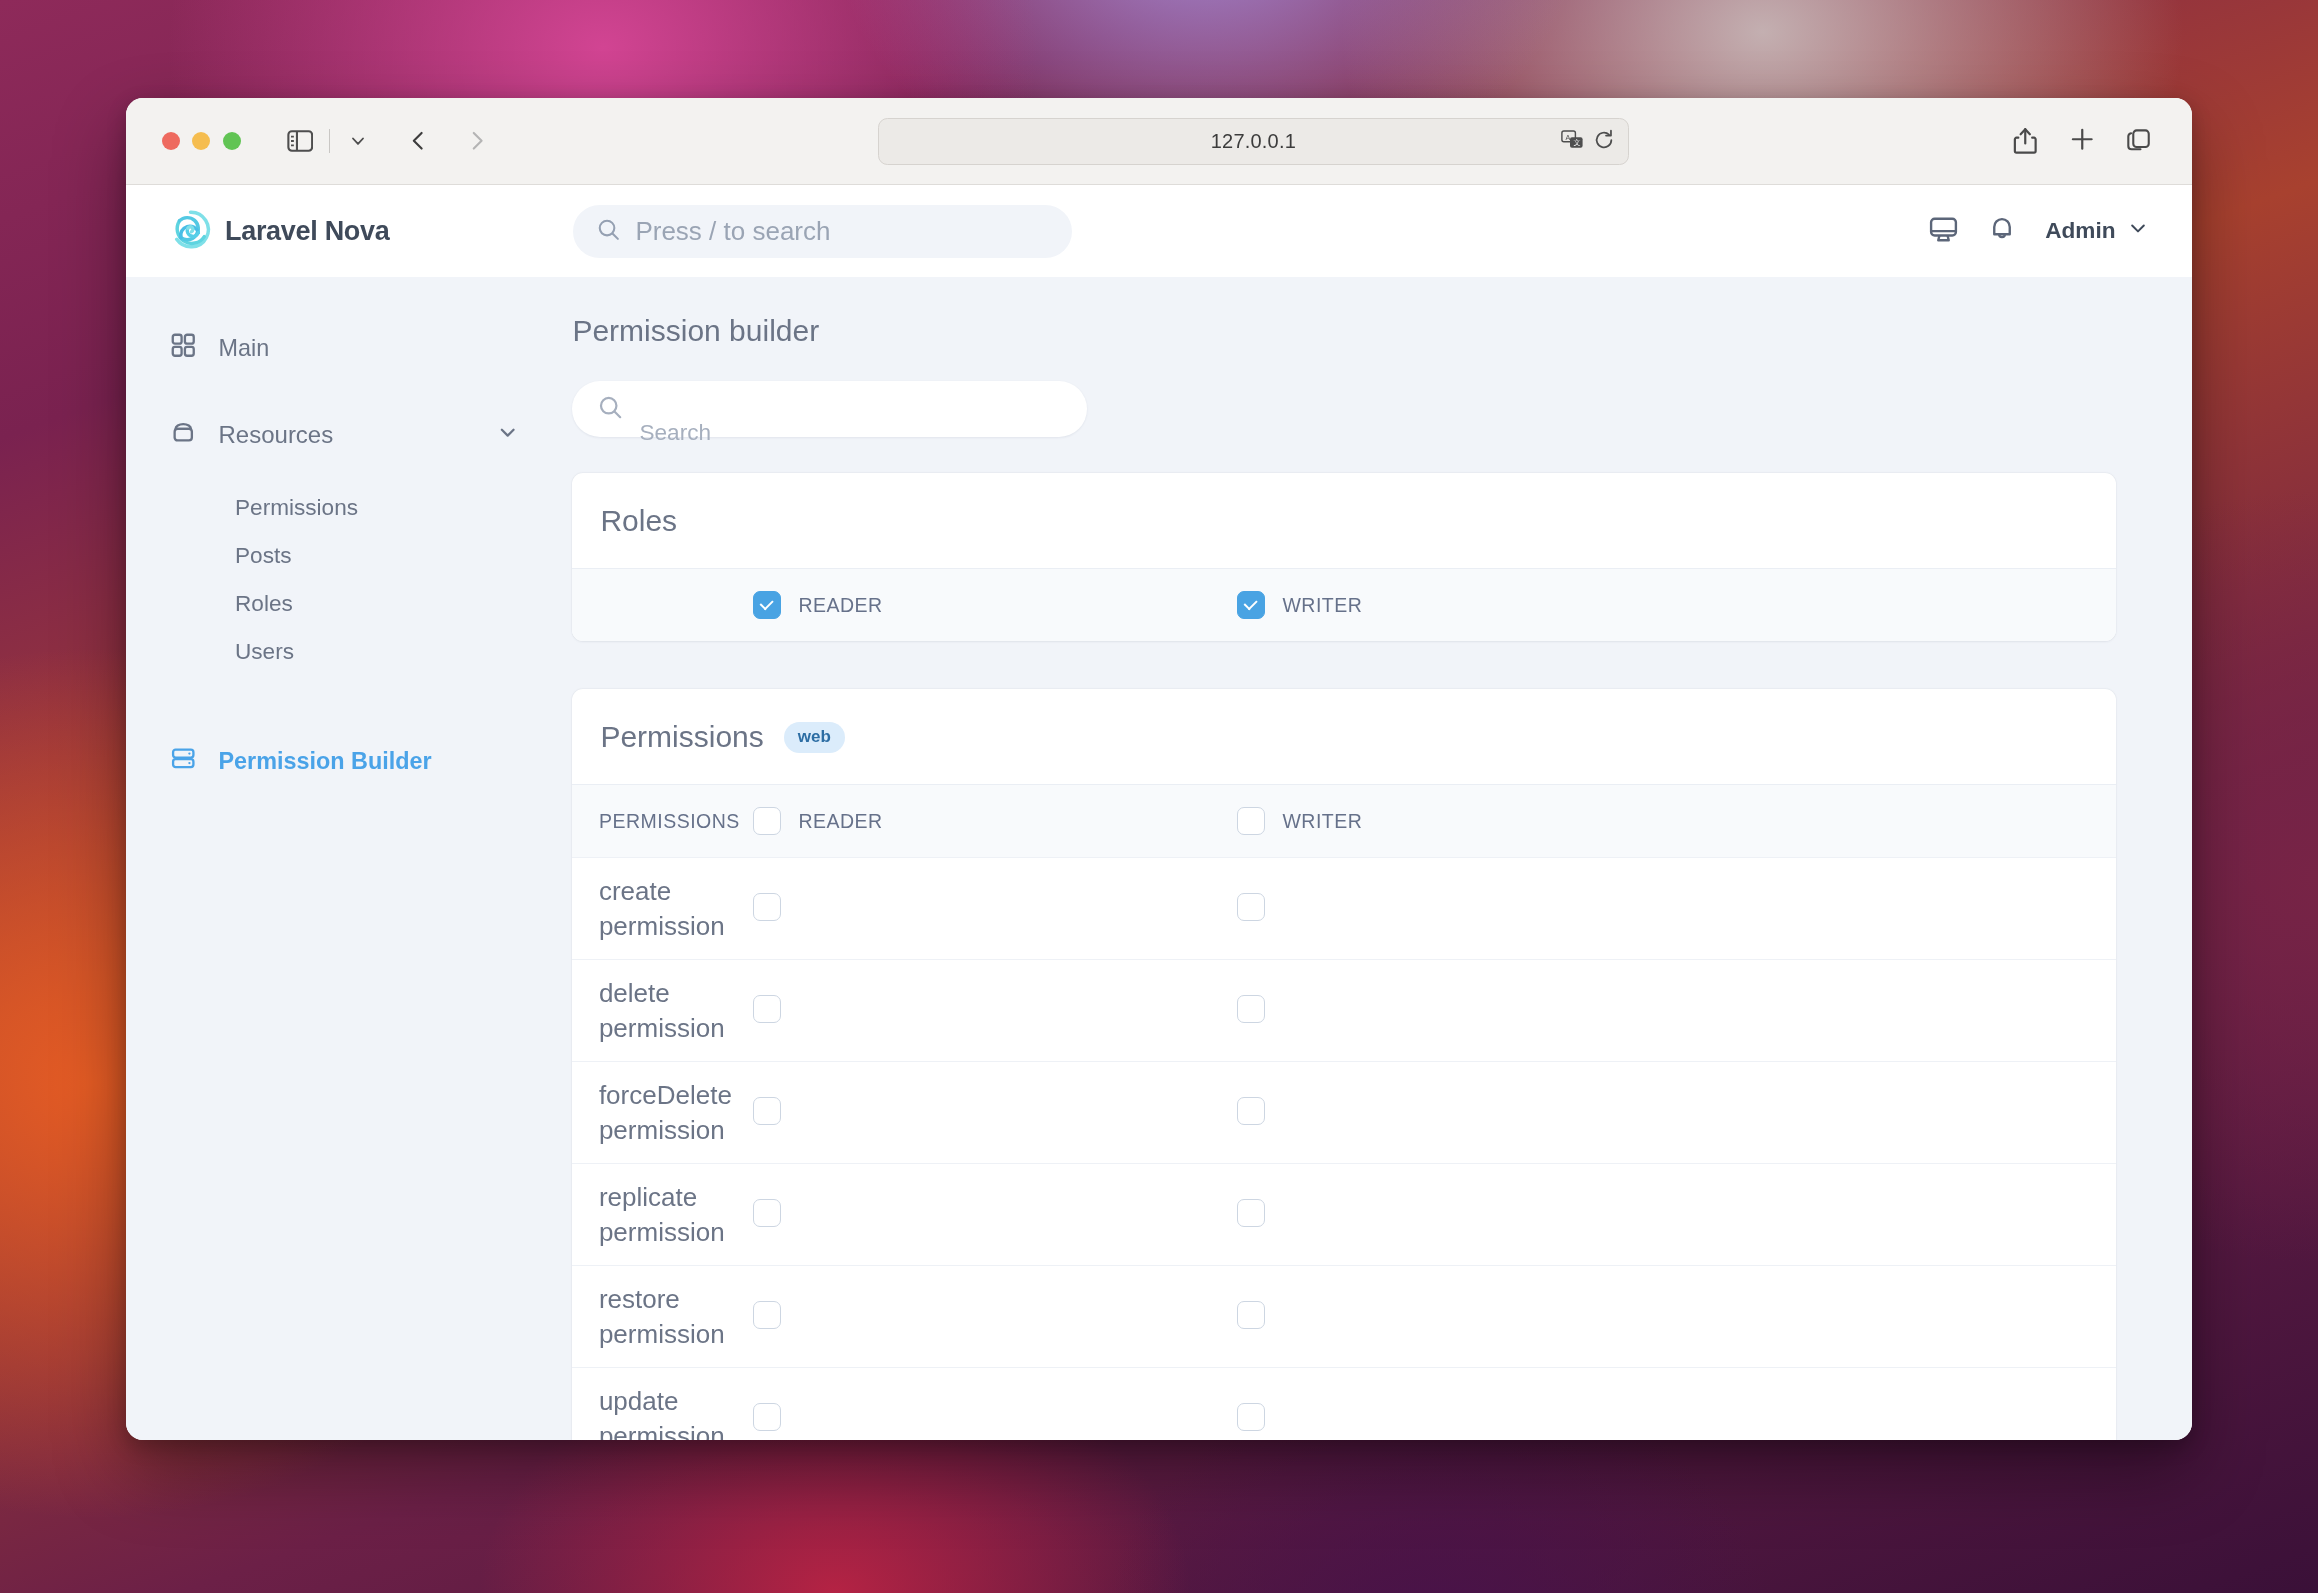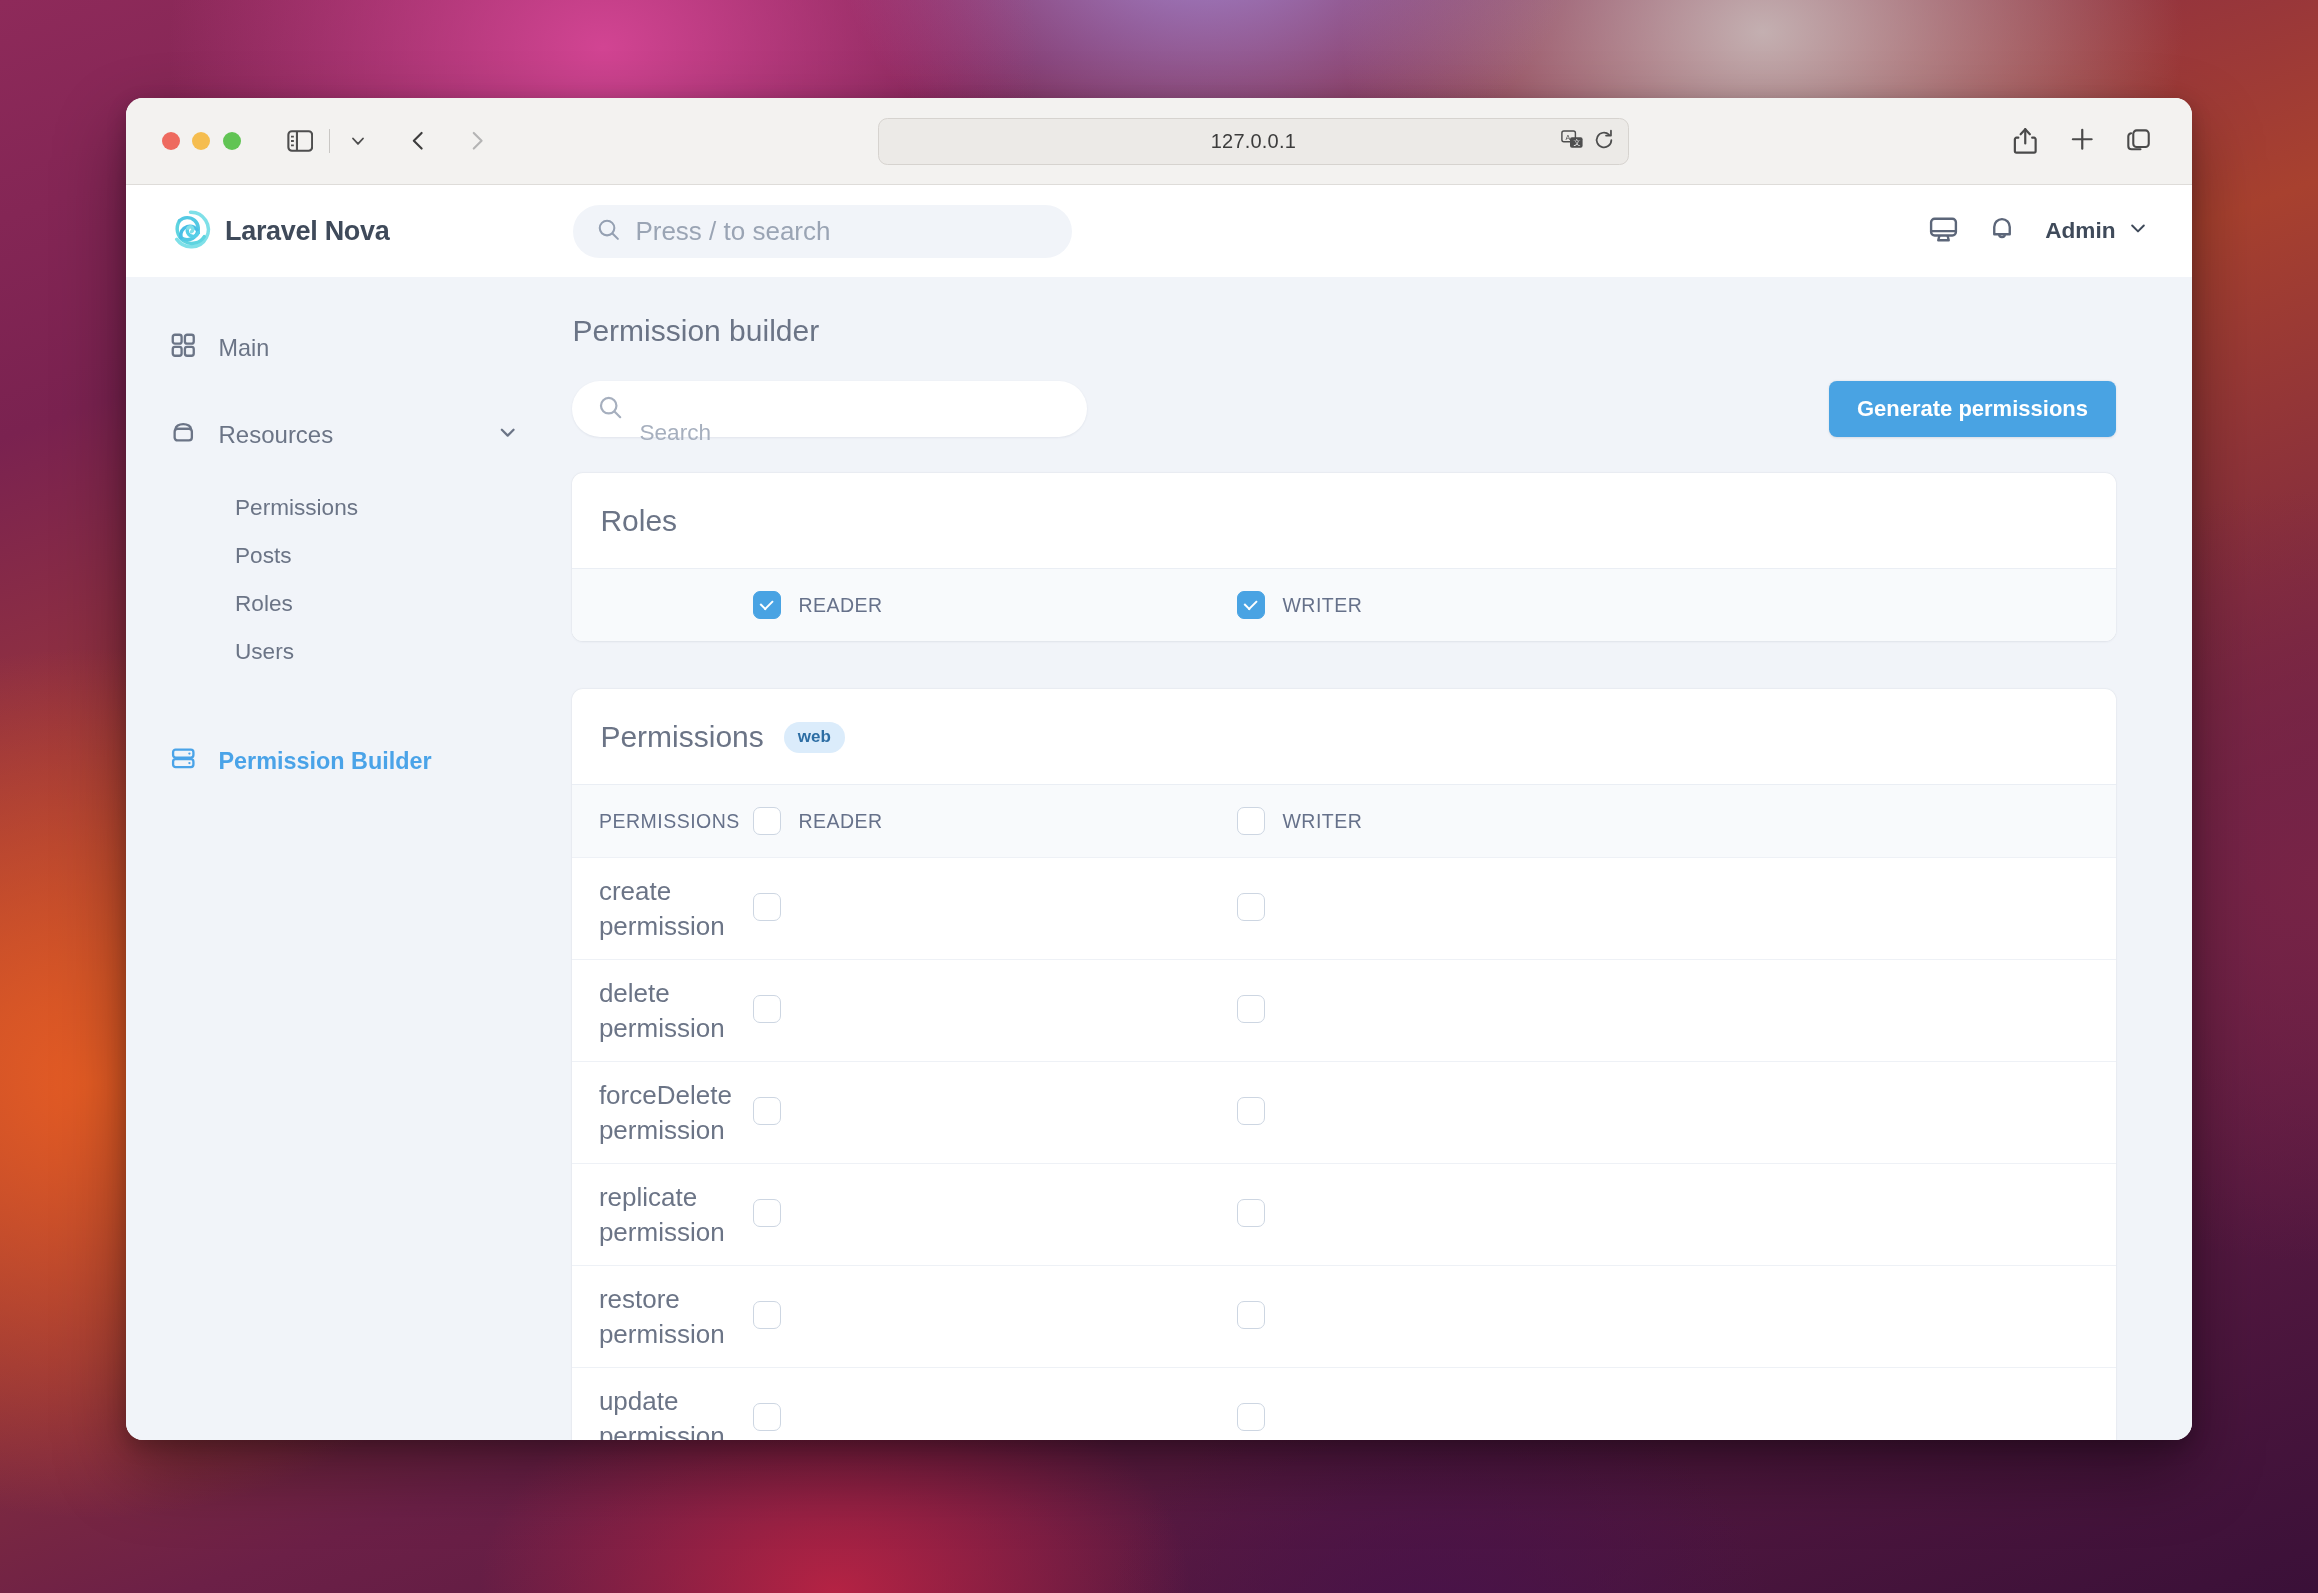--- a/index.html
+++ b/index.html
@@ -535,21 +535,20 @@
         <div class="toolbar-row">
           <div class="search-field">
             <span>
               <svg width="26.5" height="26.5" viewBox="0 0 24 24">
                 <circle cx="10.6" cy="10.6" r="7" fill="none" stroke="#a6afbe" stroke-width="2"></circle>
                 <line x1="15.8" y1="15.8" x2="21" y2="21" stroke="#a6afbe" stroke-width="2" stroke-linecap="round"></line>
               </svg>
             </span>
             <span class="ph">Search</span>
           </div>
-          <button class="btn-primary">Generate permissions</button>
         </div>
 
         <div class="card">
           <div class="card-head">
             <span class="card-title">Roles</span>
           </div>
           <div class="role-row">
             <div class="col-name"></div>
             <div class="col-reader role-cell">
               <span class="cb checked"></span>

